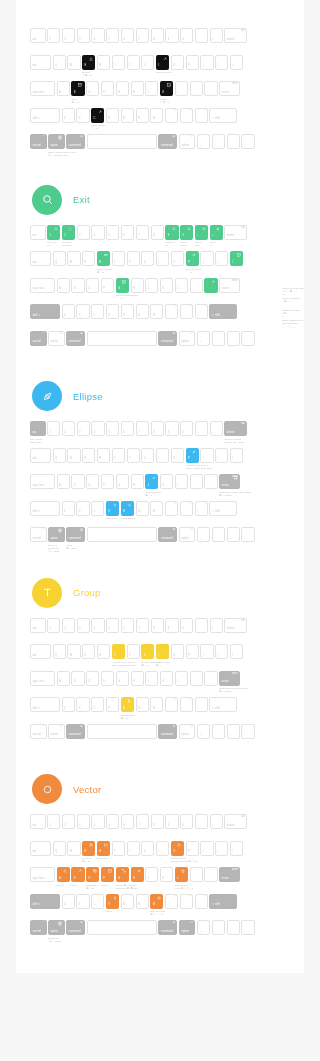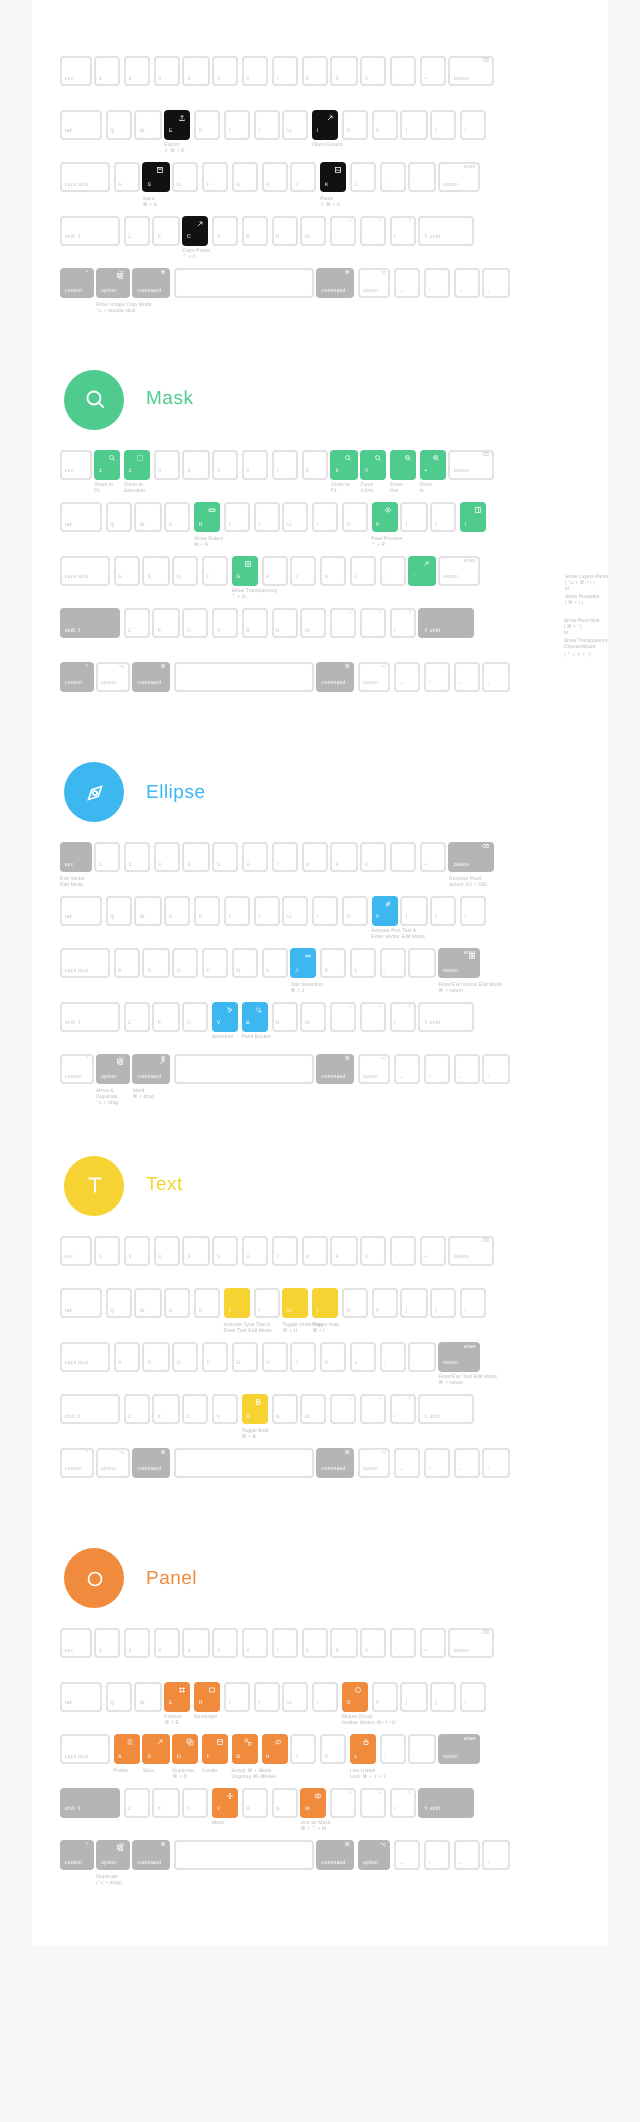--- a/index.html
+++ b/index.html
@@ -491,21 +491,21 @@
     <div class="section">
       <div class="sec-head">
         <div class="badge" style="background: rgb(78, 203, 141);">
           <div style="width: 13px; height: 13px;">
             <svg viewBox="0 0 24 24" fill="none" stroke="#fff" stroke-width="1.8">
               <circle cx="11" cy="11" r="6"></circle>
               <path d="M16 16l4 4"></path>
             </svg>
           </div>
         </div>
-        <div class="sec-title" style="color: rgb(78, 203, 141);">Mask</div>
+        <div class="sec-title" style="color: rgb(78, 203, 141);">Exit</div>
       </div>
       <div class="kbd">
         <div class="krow">
           <div class="kwrap" style="width: 15.5px; flex: 0 0 auto;">
             <div class="key">
               <span class="kl">esc</span>
             </div>
           </div>
           <div class="kwrap" style="width: 13.2px; flex: 0 0 auto;">
             <div class="key hi" style="background: rgb(78, 203, 141);">
@@ -1379,21 +1379,21 @@
     </div>
     <div class="section">
       <div class="sec-head">
         <div class="badge" style="background: rgb(246, 211, 51);">
           <div style="width: 13px; height: 13px;">
             <svg viewBox="0 0 24 24" fill="none" stroke="#fff" stroke-width="1.8">
               <path d="M6 6h12M12 6v13"></path>
             </svg>
           </div>
         </div>
-        <div class="sec-title" style="color: rgb(246, 211, 51);">Text</div>
+        <div class="sec-title" style="color: rgb(246, 211, 51);">Group</div>
       </div>
       <div class="kbd">
         <div class="krow">
           <div class="kwrap" style="width: 15.5px; flex: 0 0 auto;">
             <div class="key">
               <span class="kl">esc</span>
             </div>
           </div>
           <div class="kwrap" style="width: 13.2px; flex: 0 0 auto;">
             <div class="key">
@@ -1751,21 +1751,21 @@
     </div>
     <div class="section">
       <div class="sec-head">
         <div class="badge" style="background: rgb(240, 138, 60);">
           <div style="width: 13px; height: 13px;">
             <svg viewBox="0 0 24 24" fill="none" stroke="#fff" stroke-width="1.6">
               <circle cx="12" cy="12" r="6"></circle>
             </svg>
           </div>
         </div>
-        <div class="sec-title" style="color: rgb(240, 138, 60);">Panel</div>
+        <div class="sec-title" style="color: rgb(240, 138, 60);">Vector</div>
       </div>
       <div class="kbd">
         <div class="krow">
           <div class="kwrap" style="width: 15.5px; flex: 0 0 auto;">
             <div class="key">
               <span class="kl">esc</span>
             </div>
           </div>
           <div class="kwrap" style="width: 13.2px; flex: 0 0 auto;">
             <div class="key">

